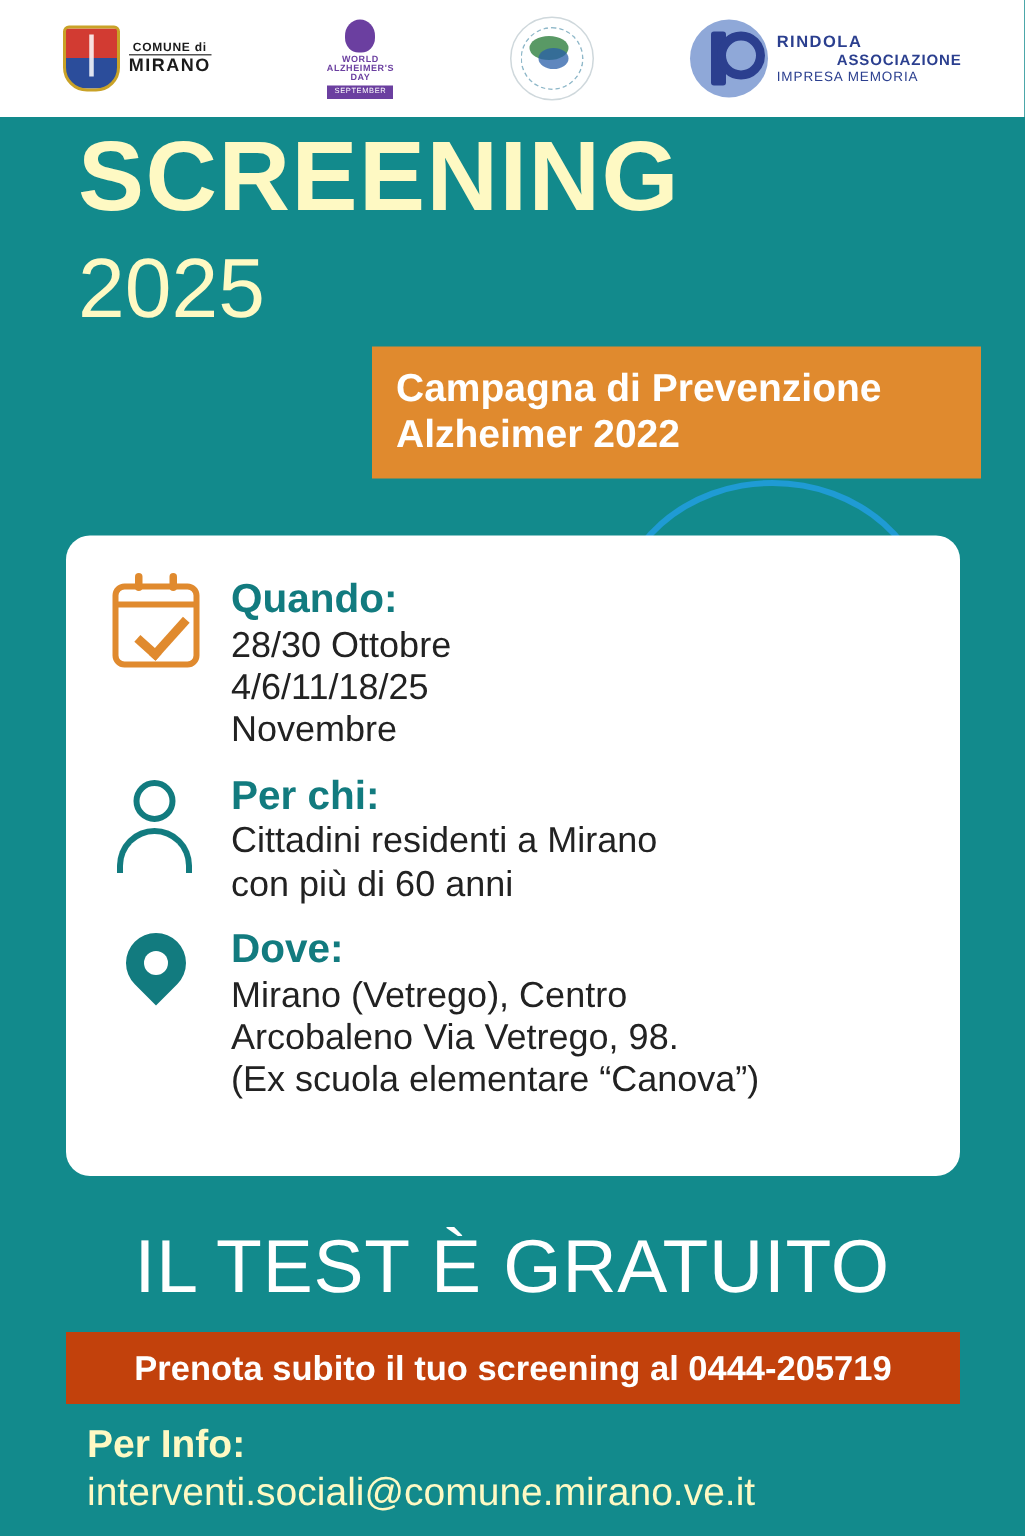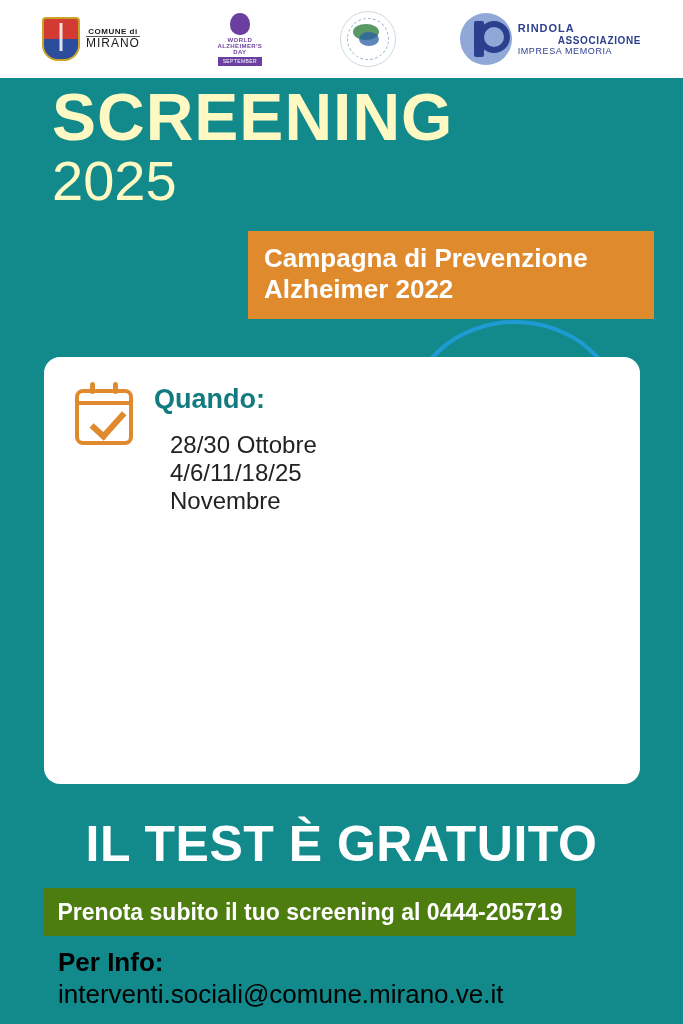--- a/index.html
+++ b/index.html
@@ -66,21 +66,21 @@
   .logo-text-small {
     font-size: 8px;
     letter-spacing: .5px;
     color: #1a1a1a;
     font-weight: 700;
   }
   .logo-text-big {
     font-size: 12px;
     letter-spacing: 1px;
     color: #1a1a1a;
-    font-weight: 400;
+    font-weight: 700;
     border-top: 1px solid #555;
   }
 
   .wad-logo {
     width: 72px;
     text-align: center;
     line-height: 1.0;
   }
   .wad-brain {
     width: 20px;
@@ -200,21 +200,21 @@
     font-size: 46px;
     font-weight: 800;
     letter-spacing: 0.5px;
     line-height: 1.05;
     margin: 8px 0 0 0;
   }
   .h-year {
     font-size: 56px;
     font-weight: 400;
     line-height: 1.0;
-    margin: 4px 0 0 0;
+    margin: 15px 0 0 0;
   }
 
   
   .campaign {
     position: absolute;
     left: 248px;
     top: 231px;
     width: 406px;
     background: #e08a2e;
     color: #ffffff;
@@ -254,21 +254,21 @@
     color: #127b7f;
     font-size: 27px;
     font-weight: 800;
     margin: 0 0 2px 0;
     line-height: 1.1;
   }
   .value {
     color: #222222;
     font-size: 24px;
     line-height: 1.18;
-    margin: 16px;
+    margin: 0;
     white-space: pre-line;
   }
 
   
   .cal {
     width: 58px;
     height: 56px;
     border: 4px solid #e08a2e;
     border-radius: 8px;
     position: relative;
@@ -490,47 +490,47 @@
 
   
   .free-test {
     position: absolute;
     left: 0;
     top: 815px;
     width: 683px;
     text-align: center;
     color: #ffffff;
     font-size: 50px;
-    font-weight: 700;
+    font-weight: 400;
     letter-spacing: .5px;
   }
 
   
   .cta {
     position: absolute;
     left: 44px;
     top: 888px;
-    width: 532px;
+    width: 596px;
     height: 48px;
-    background: #4d7c0f;
+    background: #c2410c;
     color: #ffffff;
     font-size: 23px;
     font-weight: 700;
     display: flex;
     align-items: center;
     justify-content: center;
     text-align: center;
   }
 
   
   .footer {
     position: absolute;
     left: 58px;
     top: 948px;
-    color: #000000;
+    color: #fef9c3;
   }
   .footer .info-label {
     font-size: 26px;
     font-weight: 800;
     margin: 0;
     line-height: 1.15;
   }
   .footer .info-email {
     font-size: 26px;
     font-weight: 400;
@@ -620,21 +620,48 @@
         </div>
       </div>
       <div class="text-col">
         <p class="label">Quando:</p>
         <p class="value">28/30 Ottobre
 4/6/11/18/25
 Novembre</p>
       </div>
     </div>
 
-
+    <div class="row">
+      <div class="icon-col">
+        <div class="person">
+          <div class="head"></div>
+          <div class="body"></div>
+        </div>
+      </div>
+      <div class="text-col">
+        <p class="label">Per chi:</p>
+        <p class="value">Cittadini residenti a Mirano
+con più di 60 anni</p>
+      </div>
+    </div>
+
+    <div class="row">
+      <div class="icon-col">
+        <div class="pin">
+          <div class="drop"></div>
+          <div class="hole"></div>
+        </div>
+      </div>
+      <div class="text-col">
+        <p class="label">Dove:</p>
+        <p class="value">Mirano (Vetrego), Centro
+Arcobaleno Via Vetrego, 98.
+(Ex scuola elementare “Canova”)</p>
+      </div>
+    </div>
 
   </div>
 
   <div class="free-test">IL TEST È GRATUITO</div>
 
   <div class="cta">Prenota subito il tuo screening al 0444-205719</div>
 
   <div class="footer">
     <p class="info-label">Per Info:</p>
     <p class="info-email">interventi.sociali@comune.mirano.ve.it</p>

